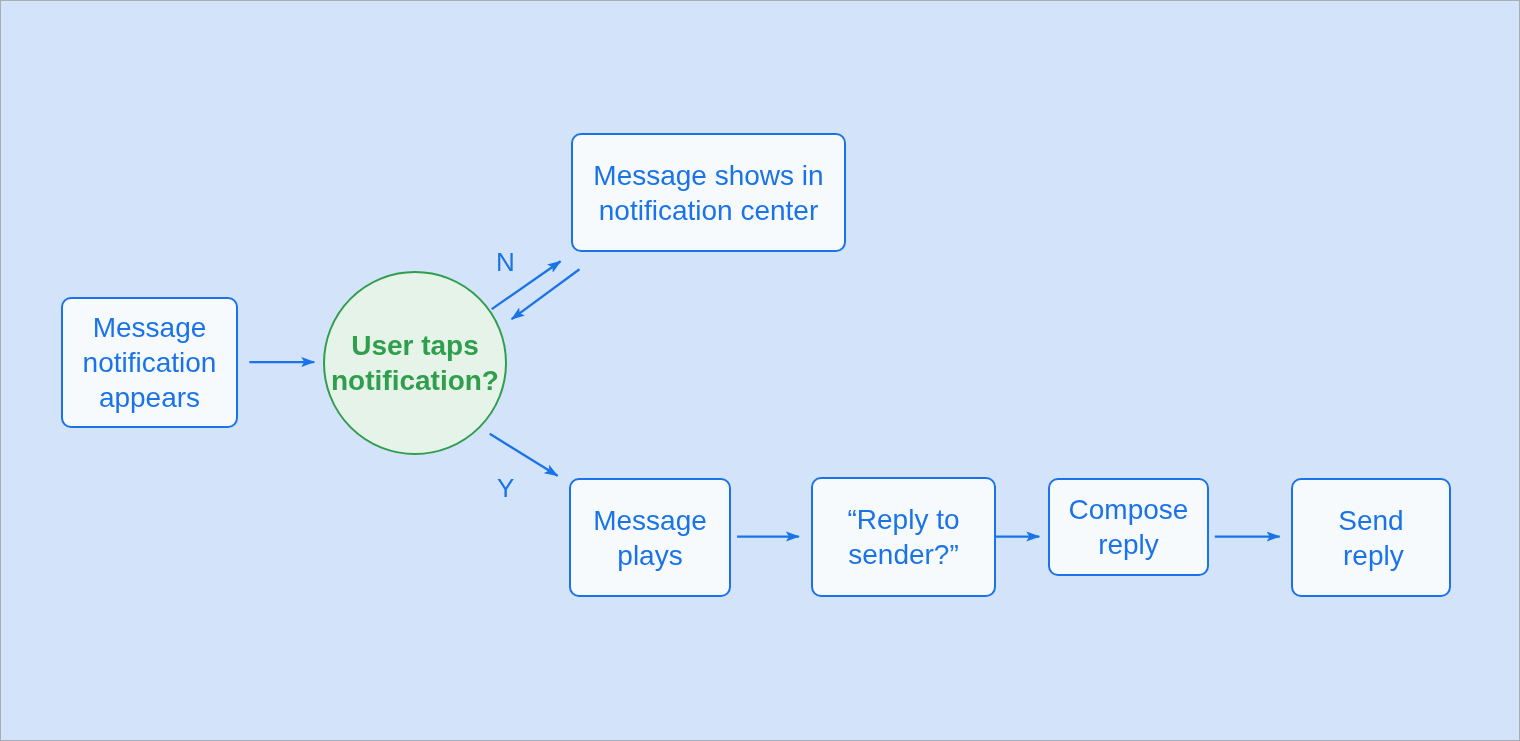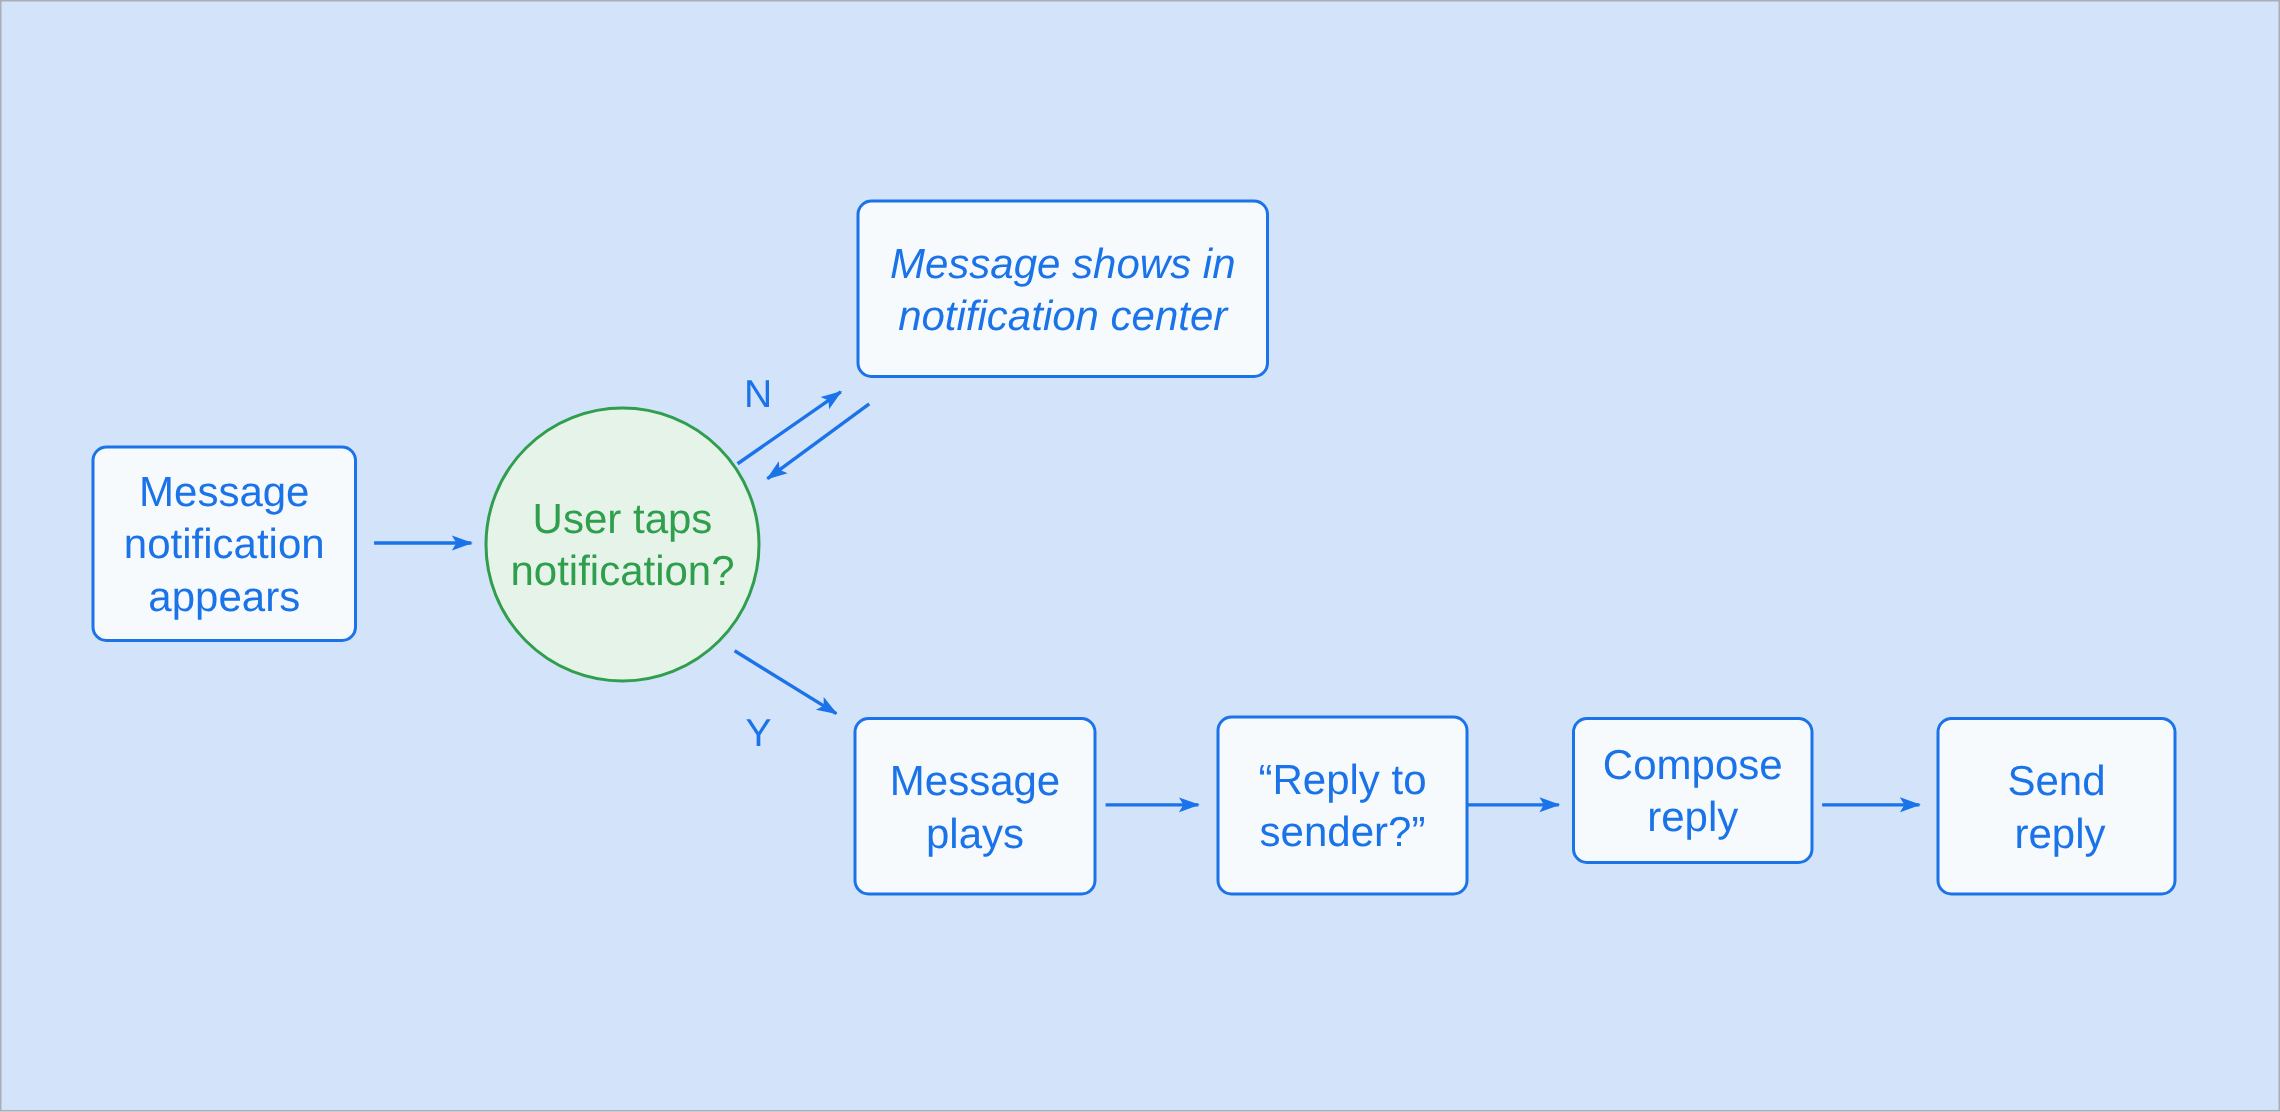--- a/index.html
+++ b/index.html
@@ -31,33 +31,34 @@
     border-radius: 10px;
     color: #1A73E8;
     font-size: 28px;
     line-height: 35px;
   }
   .node.decision {
     background: #E6F3E8;
     border-color: #2F9E4D;
     color: #2F9E4D;
     border-radius: 50%;
+    font-weight: bold;
   }
   .edge-label {
     position: absolute;
     color: #1A73E8;
     font-size: 26px;
     line-height: 30px;
   }
   
   #n-start   { left: 60px;   top: 296px; width: 177px; height: 131px; }
   #n-decide  { left: 322px;  top: 270px; width: 184px; height: 184px; }
-  #n-center  { left: 570px;  top: 132px; width: 275px; height: 119px; font-style: italic; }
+  #n-center  { left: 570px;  top: 132px; width: 275px; height: 119px; }
   #n-plays   { left: 568px;  top: 477px; width: 162px; height: 119px; }
-  #n-reply   { left: 810px;  top: 476px; width: 168px; height: 120px; }
+  #n-reply   { left: 810px;  top: 476px; width: 185px; height: 120px; }
   #n-compose { left: 1047px; top: 477px; width: 161px; height: 98px; }
   #n-send    { left: 1290px; top: 477px; width: 160px; height: 119px; text-align: right; }
   #lbl-n { left: 495px; top: 246px; }
   #lbl-y { left: 496px; top: 472px; }
 </style>
 </head>
 <body>
 
 <div class="canvas">
 

